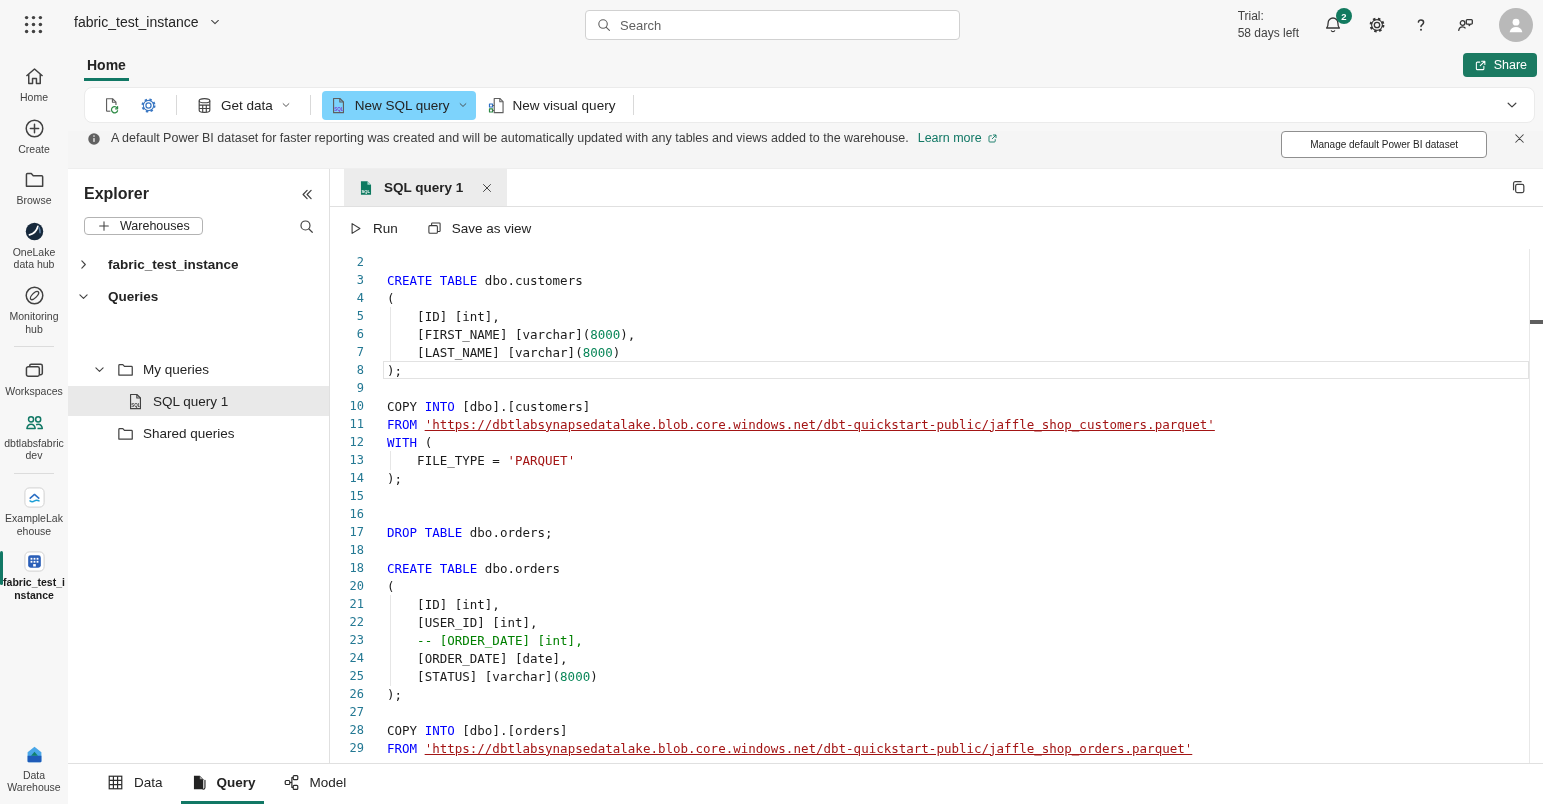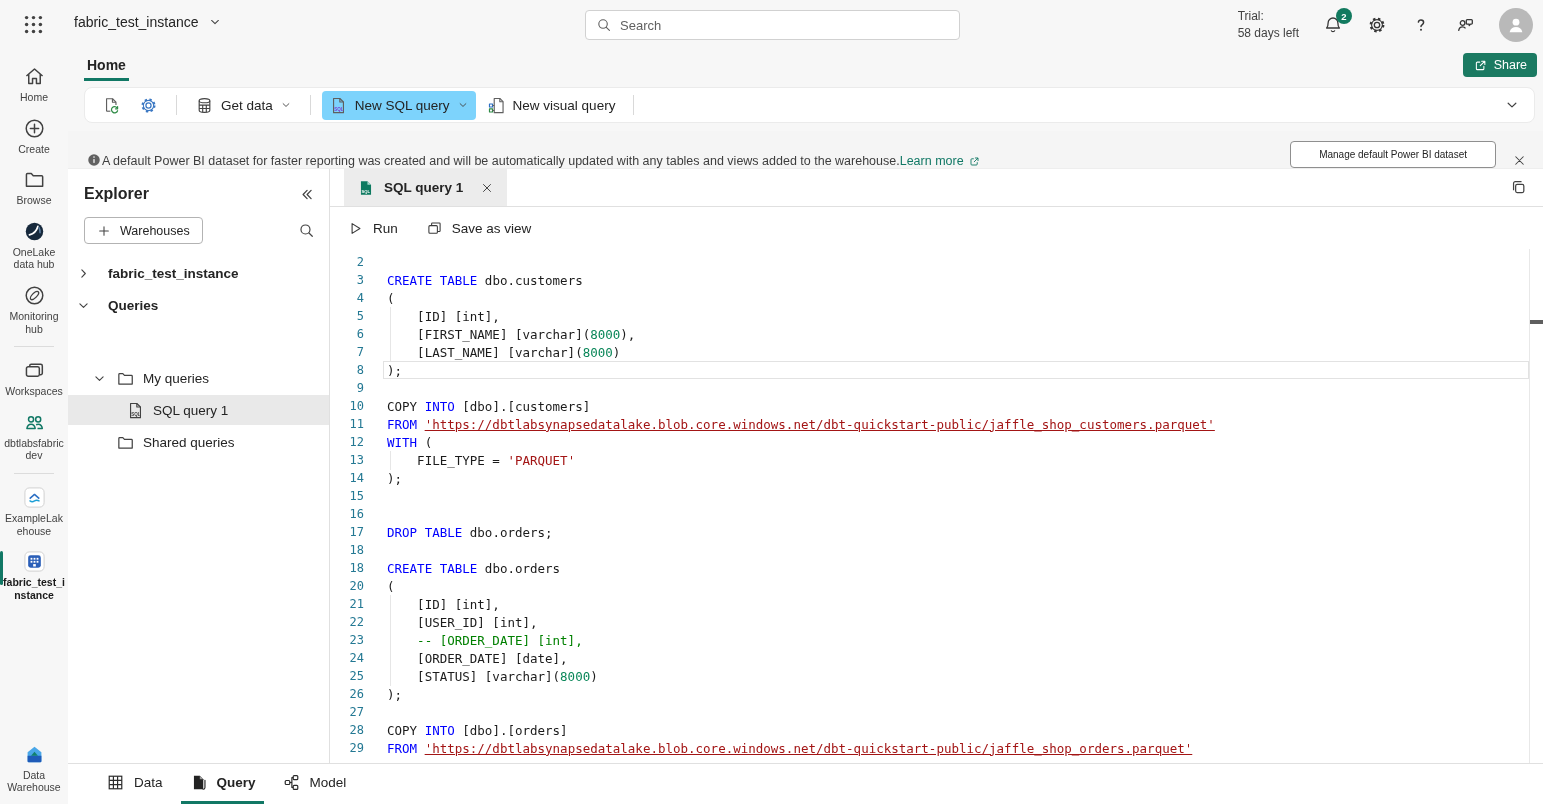--- a/index.html
+++ b/index.html
@@ -46,35 +46,35 @@
   .toolbar-row { background:var(--topbar-bg); padding:6px 8px 8px 16px; flex:none; }
   .toolbar { background:#fff; border:1px solid #ebebeb; border-radius:8px; height:36px; display:flex; align-items:center; padding:0 10px; gap:4px; }
   .tbtn { display:flex; align-items:center; gap:7px; font-size:13.5px; color:#242424; padding:5px 7px; border-radius:4px; cursor:pointer; background:transparent; border:none; font-family:"Liberation Sans",sans-serif; }
   .tbtn.hl { background:#7dd3fc; }
   .tico { width:19px; height:19px; flex:none; }
   .tchev { width:12px; height:12px; color:#424242; }
   .tb-divider { width:1px; height:20px; background:#d9d9d9; margin:0 7px; flex:none; }
   .ribbon-collapse { margin-left:auto; width:16px; height:16px; color:#424242; cursor:pointer; margin-right:4px; }
 
   
-  .banner { height:38px; background:#f5f5f5; display:flex; align-items:flex-end; padding:0 16px 0 18px; font-size:12.5px; color:#3d3d3d; flex:none; border-bottom:1px solid #eeeeee; }
+  .banner { height:38px; background:#f5f5f5; display:flex; align-items:flex-start; gap:9px; padding:0 16px 0 18px; font-size:12.5px; color:#3d3d3d; flex:none; border-bottom:1px solid #eeeeee; }
   .info-ic { width:16px; height:16px; flex:none; }
   .learn-more { color:var(--accent); display:flex; gap:4px; align-items:center; cursor:pointer; white-space:nowrap; }
   .ext-ic { width:13px; height:13px; }
   .manage-btn { margin-left:auto; background:#fff; border:1px solid #8f8f8f; border-radius:4px; height:27px; padding:0 28px; font-size:10px; color:#242424; font-family:"Liberation Sans",sans-serif; cursor:pointer; white-space:nowrap; }
   .banner-close { width:15px; height:15px; color:#424242; margin-left:16px; cursor:pointer; flex:none; }
 
   
   .main { flex:1; display:flex; min-height:0; }
   .explorer { width:262px; border-right:1px solid #e0e0e0; padding-top:10px; flex:none; }
   .explorer-header { display:flex; align-items:center; padding:0 14px 0 16px; height:30px; }
   .explorer-title { font-size:16px; font-weight:700; color:#242424; }
   .collapse { margin-left:auto; width:17px; height:17px; color:#424242; cursor:pointer; }
   .wh-row { display:flex; align-items:center; padding:8px 14px 12px 16px; }
-  .wh-btn { border:1px solid #b3b3b3; border-radius:4px; height:27px; display:flex; align-items:center; gap:9px; padding:0 12px; font-size:12.5px; color:#242424; background:#fff; font-family:"Liberation Sans",sans-serif; cursor:pointer;text-align:center; }
+  .wh-btn { border:1px solid #b3b3b3; border-radius:4px; height:18px; display:flex; align-items:center; gap:9px; padding:0 12px; font-size:12.5px; color:#242424; background:#fff; font-family:"Liberation Sans",sans-serif; cursor:pointer;text-align:center; }
   .plus-ic { width:14px; height:14px; color:#424242; }
   .explorer-search { margin-left:auto; width:17px; height:17px; color:#424242; cursor:pointer; }
   .tree-row { height:30px; display:flex; align-items:center; font-size:13.5px; color:#242424; margin:2px 0; cursor:pointer; }
   .tree-row.selected { background:#e9e9e9; }
   .tree-chev { width:15px; height:15px; color:#424242; margin-right:9px; flex:none; }
   .tree-row.lvl0 .tree-chev { margin-right:17px; }
   .tree-spacer { width:24px; flex:none; }
   .tree-ic { width:19px; height:19px; margin-right:8px; flex:none; color:#424242; }
   .tree-label.bold { font-weight:700; }
 

